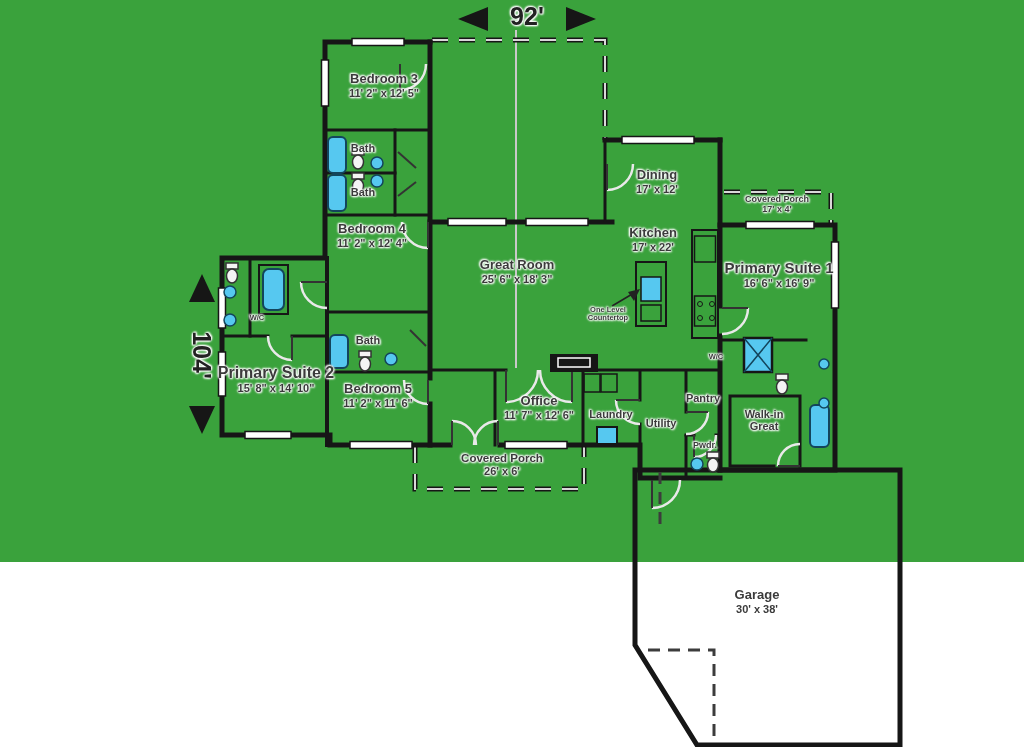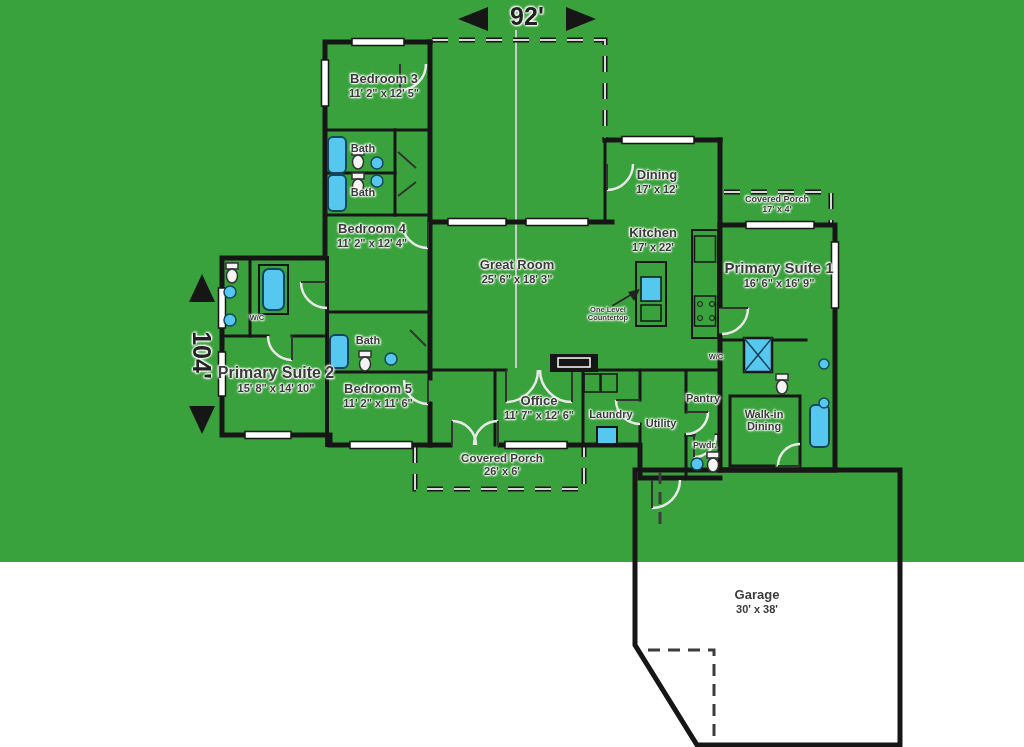--- a/index.html
+++ b/index.html
@@ -265,21 +265,21 @@
   </div>
   <div class="lbl sm" style="left:368px;top:334px">Bath</div>
   <div class="lbl" style="left:539px;top:394px">
     <div class="rname">Office</div>
     <div class="rsize">11' 7" x 12' 6"</div>
   </div>
   <div class="lbl sm" style="left:611px;top:408px">Laundry</div>
   <div class="lbl sm" style="left:661px;top:417px">Utility</div>
   <div class="lbl sm" style="left:703px;top:392px">Pantry</div>
   <div class="lbl xs" style="left:705px;top:440px">Pwdr.</div>
-  <div class="lbl sm wrap" style="left:764px;top:408px">Walk-in Dining</div>
+  <div class="lbl sm wrap" style="left:764px;top:408px">Walk-in Great</div>
   <div class="lbl" style="left:502px;top:452px">
     <div class="rname" style="font-size:11.5px">Covered Porch</div>
     <div class="rsize" style="font-size:11px">26' x 6'</div>
   </div>
   <div class="lbl" style="left:757px;top:588px">
     <div class="rname">Garage</div>
     <div class="rsize">30' x 38'</div>
   </div>
 
   <div class="lbl tiny wrap" style="left:608px;top:306px;width:50px">One Level Countertop</div>

